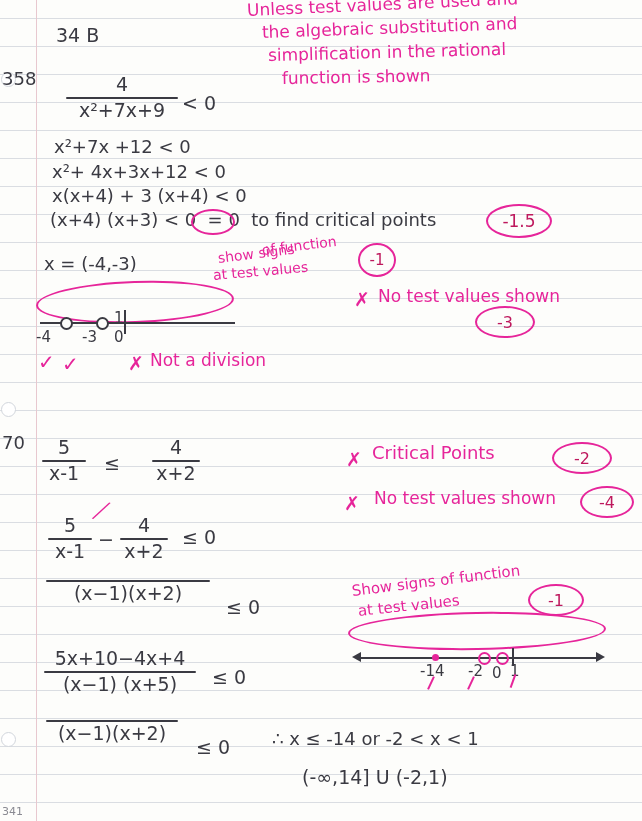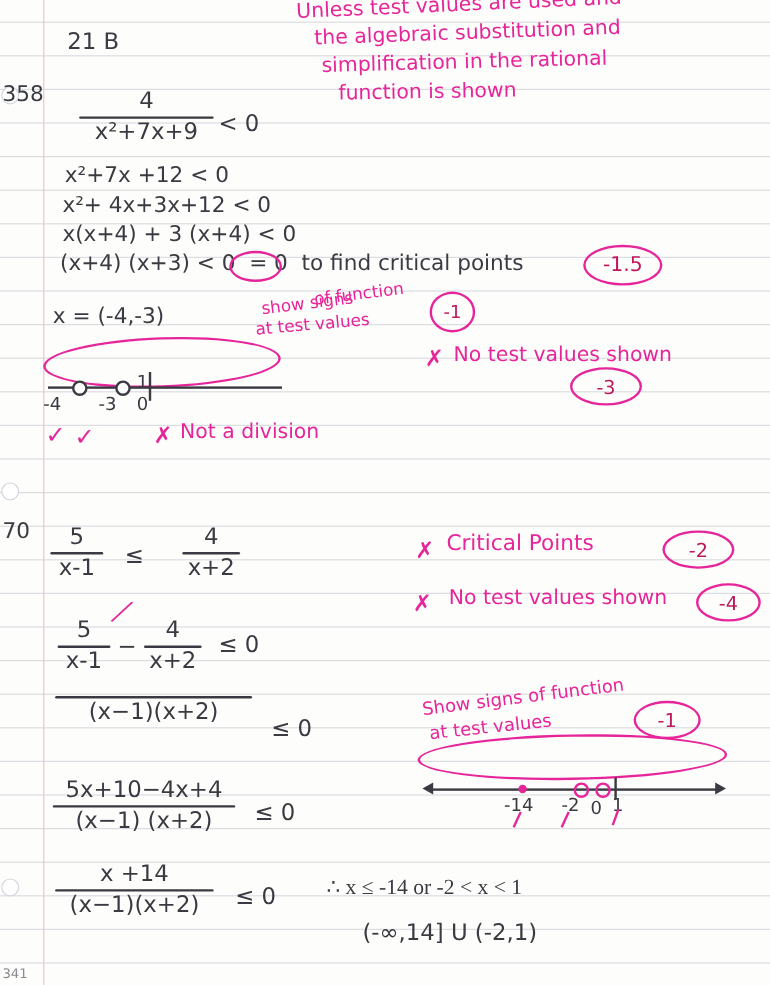--- a/index.html
+++ b/index.html
@@ -188,21 +188,21 @@
   <div class="margin-line" style="left:36px"></div>
   <div class="hole" style="top:72px"></div>
   <div class="hole" style="top:402px"></div>
   <div class="hole" style="top:732px"></div>
 
   <div class="hw pink" style="left:247px; top:2px; font-size:17px; transform:rotate(-2.5deg);">Unless test values are used and</div>
   <div class="hw pink" style="left:262px; top:24px; font-size:17px; transform:rotate(-2deg);">the algebraic substitution and</div>
   <div class="hw pink" style="left:268px; top:47px; font-size:17px; transform:rotate(-1.5deg);">simplification in the rational</div>
   <div class="hw pink" style="left:282px; top:70px; font-size:17px; transform:rotate(-1deg);">function is shown</div>
 
-  <div class="hw pencil" style="left:56px; top:26px; font-size:19px;">21 B</div>
+  <div class="hw pencil" style="left:56px; top:26px; font-size:19px;">34 B</div>
 
   <div class="hw pencil" style="left:2px; top:70px; font-size:18px;">358</div>
 
   <div class="frac" style="left:66px; top:74px; font-size:19px; width:112px;">
     <span class="num">4</span>
     <span class="bar"></span>
     <span class="den">x²+7x+9</span>
   </div>
   <div class="rel" style="left:182px; top:92px; font-size:19px;">&lt; 0</div>
 
@@ -302,29 +302,28 @@
   <div class="hw pencil" style="left:468px; top:664px; font-size:15px;">-2</div>
   <div class="hw pencil" style="left:492px; top:666px; font-size:15px;">0</div>
   <div class="hw pencil" style="left:510px; top:664px; font-size:15px;">1</div>
   <div class="slash" style="left:430px; top:676px; height:14px; transform:rotate(25deg);"></div>
   <div class="slash" style="left:470px; top:676px; height:14px; transform:rotate(25deg);"></div>
   <div class="slash" style="left:512px; top:674px; height:14px; transform:rotate(20deg);"></div>
 
   <div class="frac" style="left:44px; top:648px; font-size:19px; width:152px;">
     <span class="num">5x+10−4x+4</span>
     <span class="bar"></span>
-    <span class="den">(x−1) (x+2)</span>
+    <span class="den">(x−1) (x+5)</span>
   </div>
   <div class="rel" style="left:212px; top:666px; font-size:19px;">≤ 0</div>
 
   <div class="frac" style="left:46px; top:718px; font-size:19px; width:132px;">
-    <span class="num">x +14</span>
     <span class="bar"></span>
     <span class="den">(x−1)(x+2)</span>
   </div>
   <div class="rel" style="left:196px; top:736px; font-size:19px;">≤ 0</div>
 
-  <div class="hw pencil" style="left:272px; top:730px; font-size:18px;font-family:Liberation Serif, serif;">∴ x ≤ -14 or -2 &lt; x &lt; 1</div>
+  <div class="hw pencil" style="left:272px; top:730px; font-size:18px;">∴ x ≤ -14 or -2 &lt; x &lt; 1</div>
   <div class="hw pencil" style="left:302px; top:768px; font-size:19px;">(-∞,14] U (-2,1)</div>
 
   <div class="hw pencil" style="left:2px; top:806px; font-size:11px; color:#8a8a92;">341</div>
 
 </div>
 
 </body></html>

